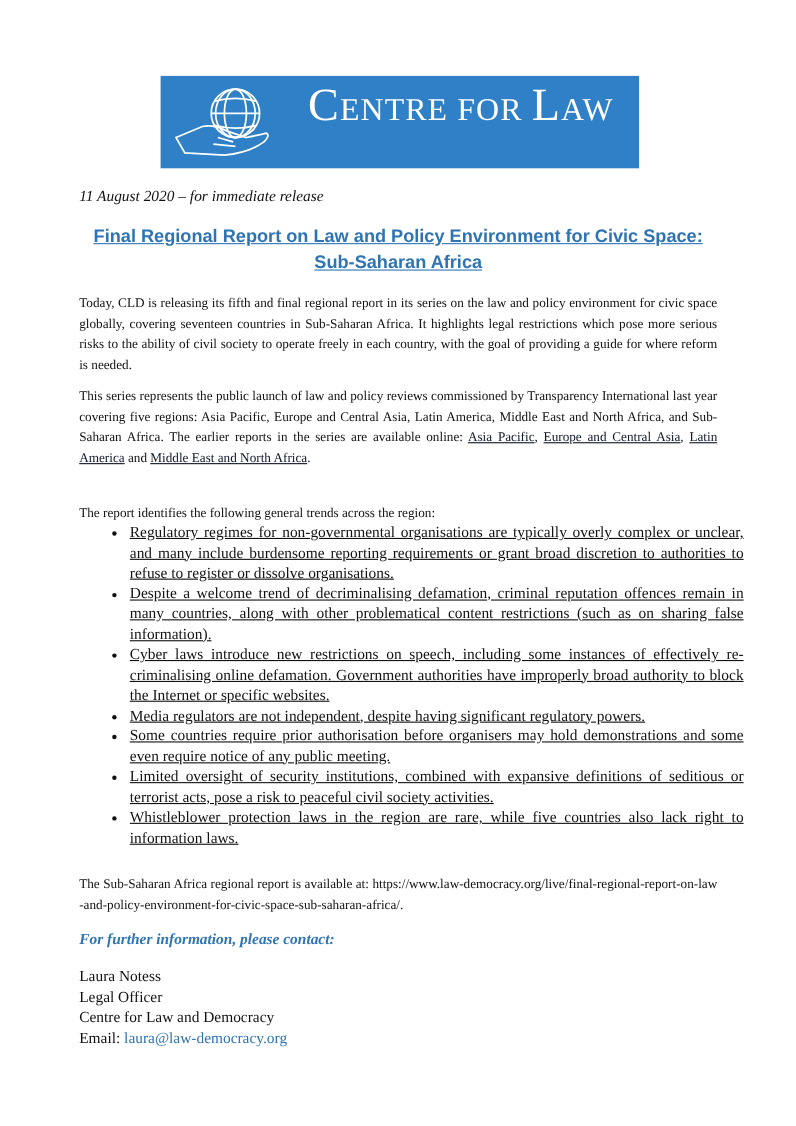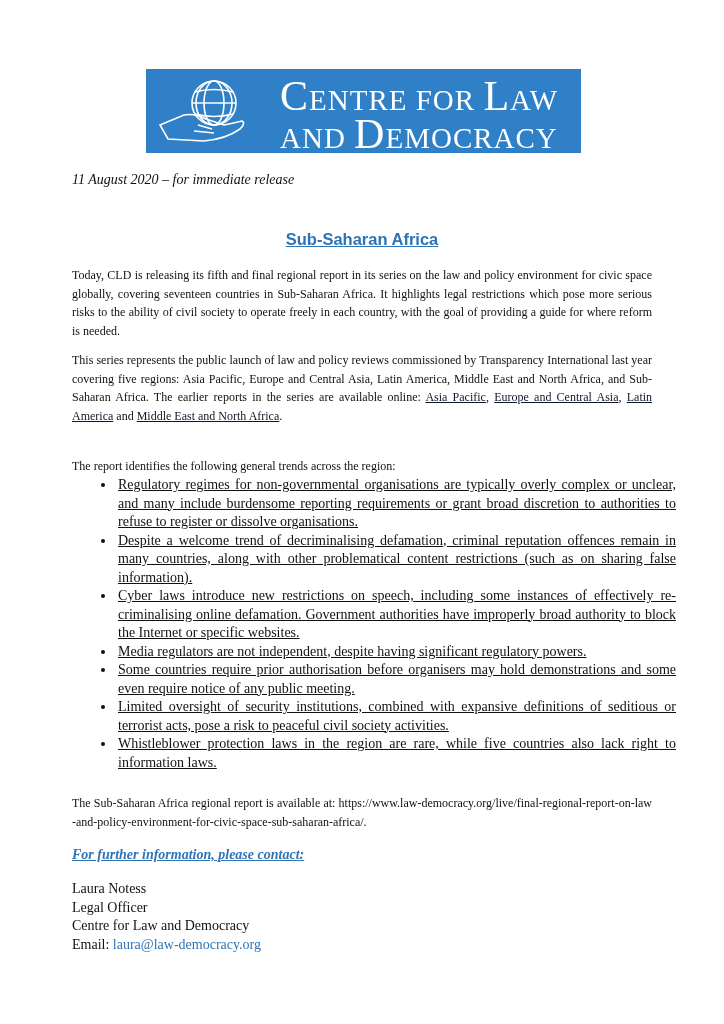--- a/index.html
+++ b/index.html
@@ -18,21 +18,21 @@
            color: #2e74b5; font-weight: bold; font-size: 16.5px; line-height: 24px;
            font-family: "Liberation Sans", sans-serif; }
   .title span { text-decoration: underline; }
   .para { position: absolute; left: 72px; width: 580px; font-size: 12px; line-height: 18.5px;
           text-align: justify; font-family: "Liberation Serif", serif; }
   .link { color: #0f172a; text-decoration: underline; }
   ul.trends { position: absolute; left: 92px; top: 476px; width: 560px; margin: 0; padding: 0 0 0 24px;
               font-size: 14px; line-height: 18.5px; text-align: justify; font-family: "Liberation Serif", serif; text-decoration: underline; }
   ul.trends li { margin: 0; padding-left: 2px; }
   .contact-head { position: absolute; left: 72px; top: 847px; color: #2e74b5; font-weight: bold;
-                  font-style: italic; font-size: 14px; font-family: "Liberation Serif", serif; text-decoration: underline; }
+                  font-style: italic; font-size: 14px; font-family: "Liberation Serif", serif; }
   .contact { position: absolute; left: 72px; top: 880px; font-size: 14px; line-height: 18.5px;
              font-family: "Liberation Serif", serif; }
   .contact .email-link { color: #2e74b5; }
 </style>
 </head>
 <body>
 
 <div class="logo">
   <svg class="globe" width="110" height="72" viewBox="0 0 110 72">
     <g fill="none" stroke="#fff" stroke-width="1.6">
@@ -42,28 +42,27 @@
       <line x1="38" y1="28" x2="82" y2="28"></line>
       <path d="M41 17 Q60 12 79 17"></path>
       <path d="M41 39 Q60 44 79 39"></path>
       <path d="M6 50 L30 40 Q40 38 52 44 L70 50 Q80 48 88 46 Q92 48 86 54 Q72 64 50 66 L14 64 Z"></path>
       <path d="M40 56 L60 58"></path>
       <path d="M44 50 L58 54"></path>
     </g>
   </svg>
   <div class="logo-text">
     <span class="logo-line"><span>C</span><span class="sc">ENTRE </span><span class="sc">FOR </span><span>L</span><span class="sc">AW</span></span>
-    <span class="logo-line"><span class="sc">AND </span><span>D</span><span class="sc">EMOCRACY</span></span>
   </div>
 </div>
 
 <div class="date">11 August 2020 – for immediate release</div>
 
 <div class="title">
-  <br>
+  <span>Final Regional Report on Law and Policy Environment for Civic Space:</span><br>
   <span>Sub-Saharan Africa</span>
 </div>
 
 <div class="para" style="top:266px">Today, CLD is releasing its fifth and final regional report in its series on the law and policy environment for civic space globally, covering seventeen countries in Sub-Saharan Africa. It highlights legal restrictions which pose more serious risks to the ability of civil society to operate freely in each country, with the goal of providing a guide for where reform is needed.</div>
 
 <div class="para" style="top:351px"><span>This series represents the public launch of law and policy reviews commissioned by Transparency International last year covering five regions: Asia Pacific, Europe and Central Asia, Latin America, Middle East and North Africa, and Sub-Saharan Africa. The earlier reports in the series are available online: </span><span class="link">Asia Pacific</span><span>, </span><span class="link">Europe and Central Asia</span><span>, </span><span class="link">Latin America</span><span> and </span><span class="link">Middle East and North Africa</span><span>.</span></div>
 
 <div class="para" style="top:457px">The report identifies the following general trends across the region:</div>
 
 <ul class="trends">

